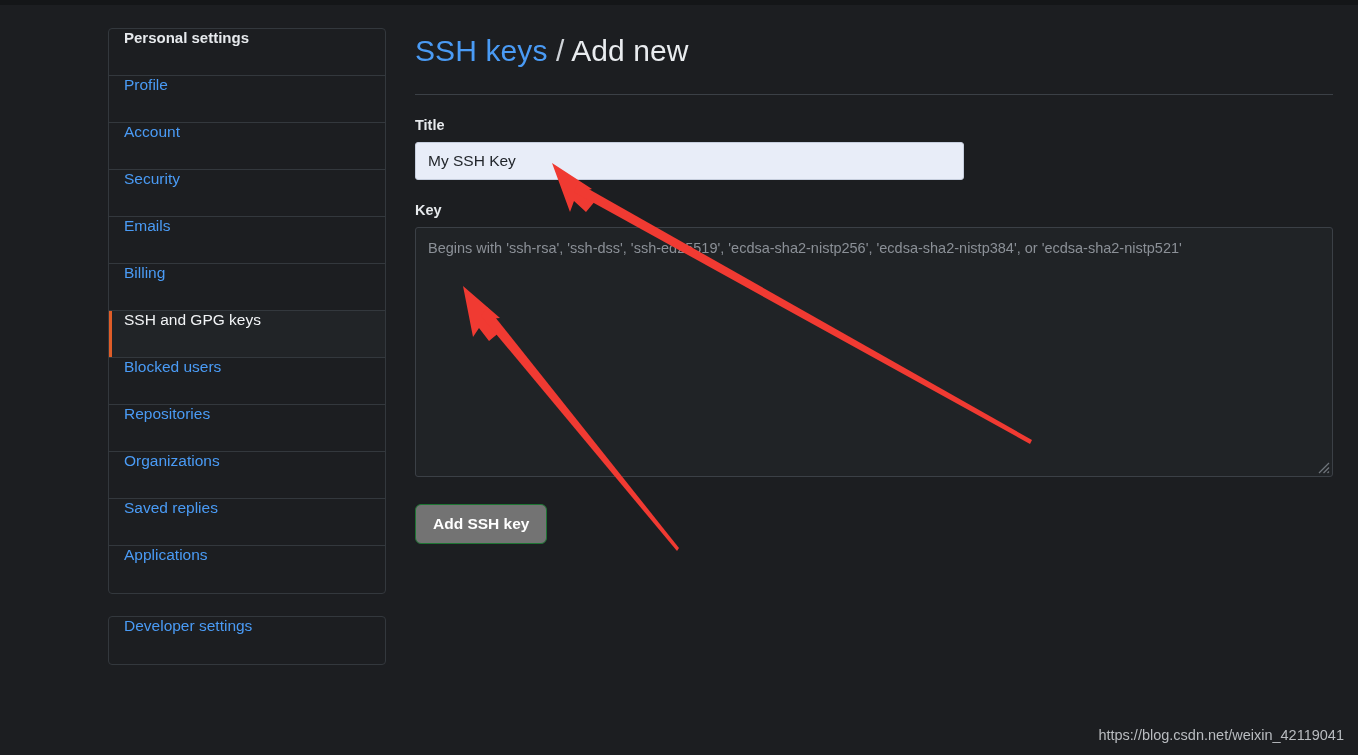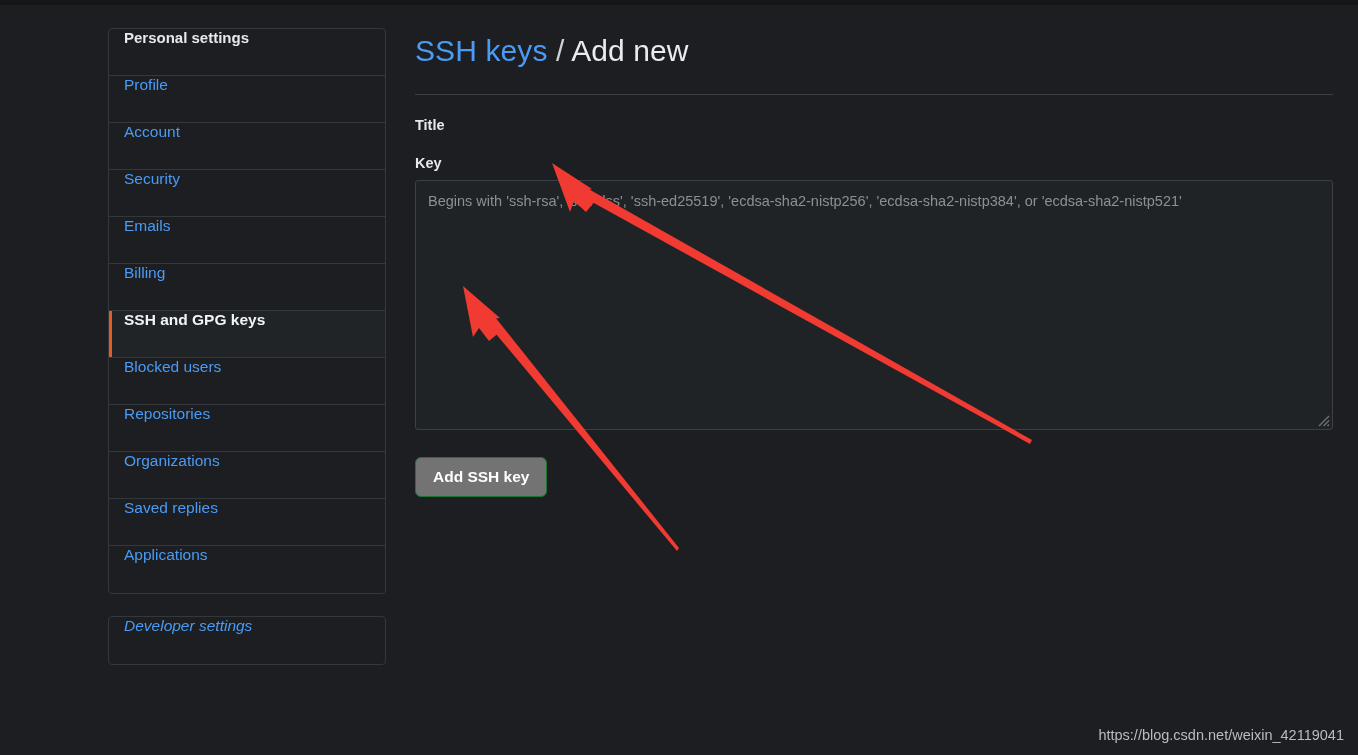--- a/index.html
+++ b/index.html
@@ -34,21 +34,21 @@
     width: 278px;
   }
 
   .side-box {
     border: 1px solid #33383d;
     border-radius: 4px;
     background: #1c1e21;
     overflow: hidden;
   }
 
-  .side-box + .side-box { margin-top: 22px; font-style: italic; }
+  .side-box + .side-box { margin-top: 22px; }
 
   .side-row {
     height: 47px;
     display: flex;
     padding-left: 15px;
     border-bottom: 1px solid #33383d;
     font-size: 15.5px;
     position: relative;
   }
   .side-row:last-child { border-bottom: none; }
@@ -59,21 +59,21 @@
     font-size: 15px;
   }
 
   .side-row.link {
     color: #4a9bf5;
     cursor: pointer;
   }
 
   .side-row.active {
     color: #f2f4f6;
-    font-weight: bold;
+    font-weight: normal;
     background: #212427;
   }
   .side-row.active::before {
     content: "";
     position: absolute;
     left: 0; top: 0; bottom: 0;
     width: 3px;
     background: #e05d28;
   }
 
@@ -248,20 +248,21 @@
 
   <h1 class="page-head">
     <span class="lnk">SSH keys</span>
     <span class="sep">/</span>
     <span class="cur">Add new</span>
   </h1>
 
   <div class="head-rule"></div>
 
   <div class="field-label">Title</div>
+  <input class="title-input" type="text" value="My SSH Key" style="">
 
   <div class="field-label">Key</div>
   <div class="area-wrap">
     <textarea class="key-area" placeholder="Begins with 'ssh-rsa', 'ssh-dss', 'ssh-ed25519', 'ecdsa-sha2-nistp256', 'ecdsa-sha2-nistp384', or 'ecdsa-sha2-nistp521'" style=""></textarea>
     <svg class="resize-grip" viewBox="0 0 13 13">
       <line x1="12" y1="2" x2="2" y2="12" stroke="#6e747b" stroke-width="1.2"></line>
       <line x1="12" y1="6.5" x2="6.5" y2="12" stroke="#6e747b" stroke-width="1.2"></line>
       <line x1="12" y1="10.5" x2="10.5" y2="12" stroke="#6e747b" stroke-width="1.2"></line>
     </svg>
   </div>

